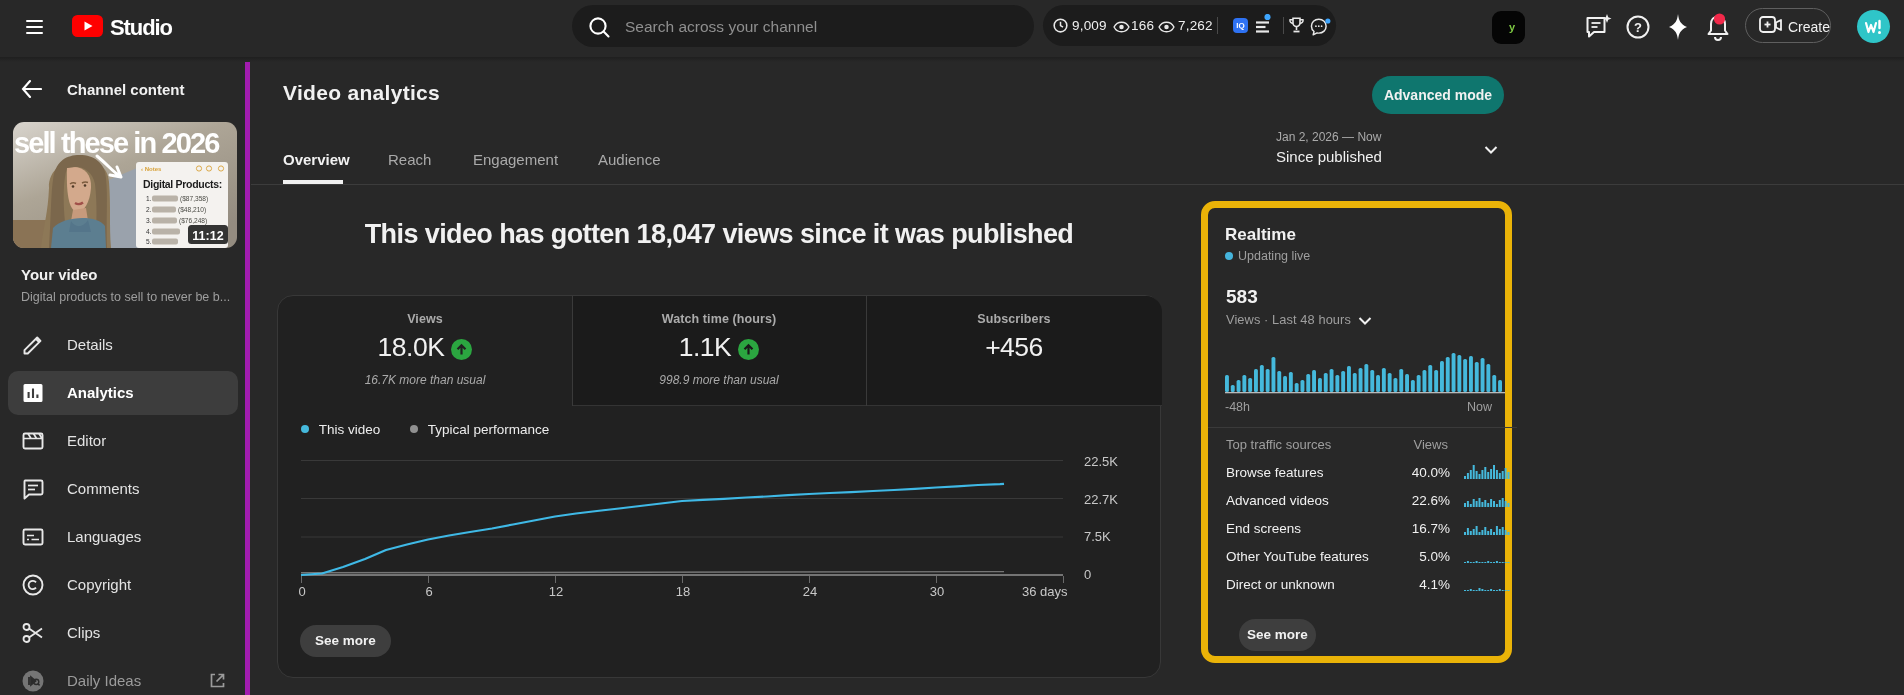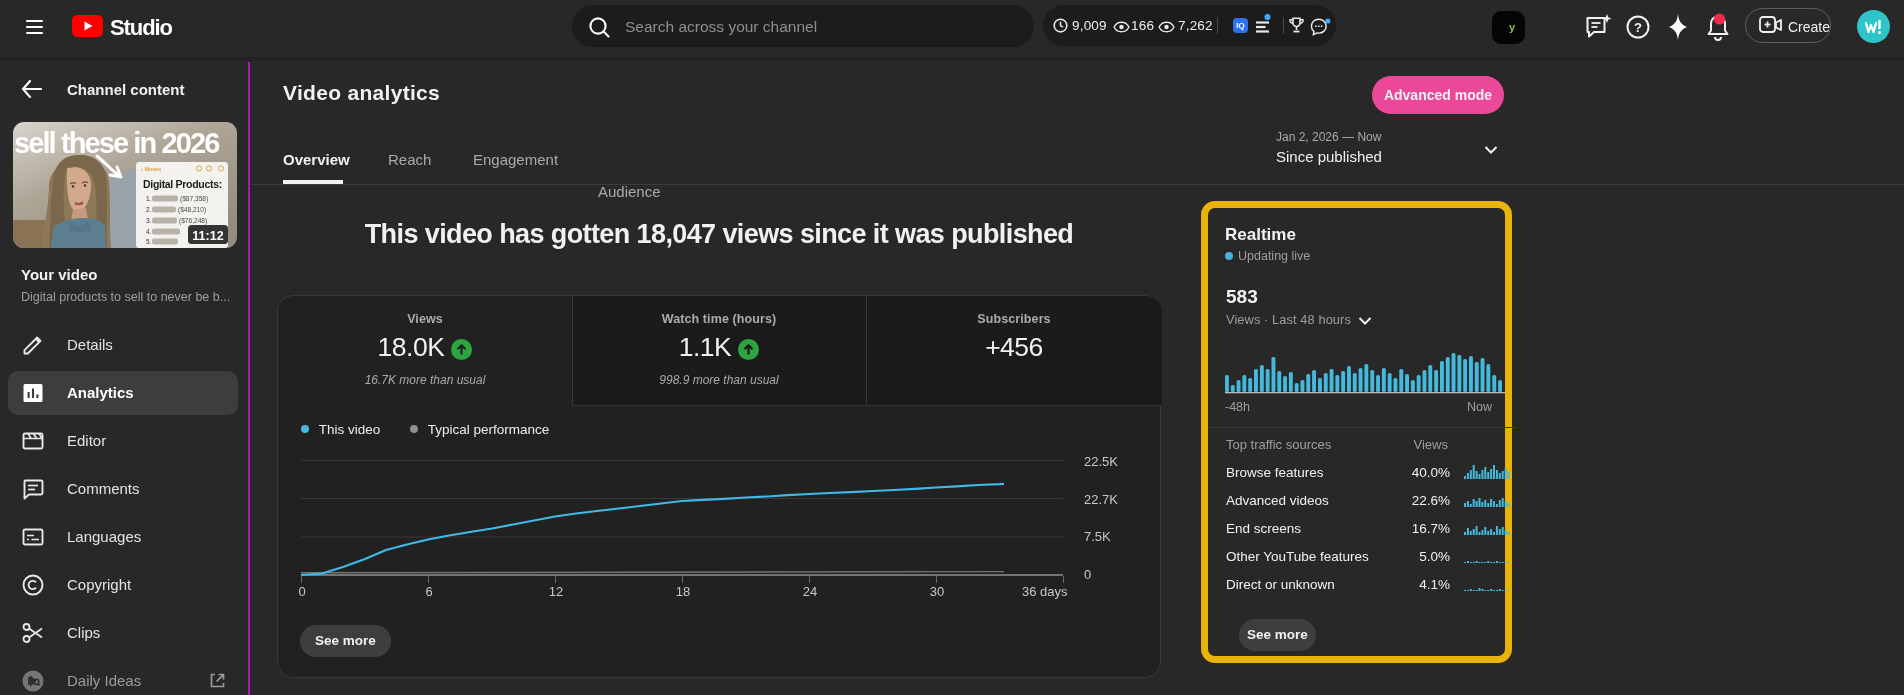--- a/index.html
+++ b/index.html
@@ -14,33 +14,33 @@
 #searchpill { position:absolute; left:572px; top:5px; width:462px; height:42px; background:#1c1c1c; border-radius:21px; }
 #searchtxt { position:absolute; left:625px; top:18px; font-size:15.5px; color:#8f8f8f; }
 #statspill { position:absolute; left:1043px; top:5px; width:293px; height:41px; background:#1c1c1c; border-radius:21px; }
 .statnum { position:absolute; top:13px; font-size:13.5px; color:#efefef; letter-spacing:0.2px; }
 .vline { position:absolute; top:12px; width:1px; height:17px; background:#4a4a4a; }
 #createbtn { position:absolute; left:1745px; top:8px; width:86px; height:35px; border:1px solid #5f5f5f; border-radius:19px; color:#f1f1f1; font-size:14px; font-weight:bold; }
 #avatar { position:absolute; left:1857px; top:10px; width:33px; height:33px; border-radius:50%; background:#2fc5c8; }
 #nexicon { position:absolute; left:1492px; top:11px; width:33px; height:33px; border-radius:9px; background:#050505; overflow:hidden; }
 
 
-#sidebar { position:absolute; left:0; top:57px; width:250px; height:638px; background:#282828; border-right:2px solid #a21caf; }
+#sidebar { position:absolute; left:0; top:57px; width:250px; height:638px; background:#282828; border-right:5px solid #a21caf; }
 #chhead { position:absolute; left:67px; top:24px; font-size:15px; font-weight:bold; color:#f1f1f1; }
 #thumb { position:absolute; left:13px; top:65px; width:224px; height:126px; border-radius:11px; overflow:hidden; }
 #yourvideo { position:absolute; left:21px; top:209px; font-size:15px; font-weight:bold; color:#f1f1f1; }
 #videodesc { position:absolute; left:21px; top:233px; font-size:12.5px; color:#9e9e9e; }
 .mrow { position:absolute; left:0; width:235px; height:48px; }
 .mico { position:absolute; left:21px; top:12px; width:24px; height:24px; }
 .mlab { position:absolute; left:67px; top:15px; font-size:15px; color:#e3e3e3; }
 #activerow { position:absolute; left:8px; width:230px; height:44px; background:#3d3d3d; border-radius:10px; }
 
 
 #vatitle { position:absolute; left:283px; top:81px; font-size:21px; font-weight:bold; color:#f1f1f1; letter-spacing:0.3px; }
-#advmode { position:absolute; left:1372px; top:76px; width:132px; height:38px; background:#ec4899; border-radius:19px; color:#f1f1f1; font-size:14px; font-weight:bold; text-align:center; line-height:38px; }
+#advmode { position:absolute; left:1372px; top:76px; width:132px; height:38px; background:#0f766e; border-radius:19px; color:#f1f1f1; font-size:14px; font-weight:bold; text-align:center; line-height:38px; }
 .tab { position:absolute; top:151px; font-size:15px; color:#aaaaaa; }
 #tabline { position:absolute; left:283px; top:180px; width:60px; height:3.5px; background:#f1f1f1; }
 #hdivider { position:absolute; left:251px; top:184px; width:1653px; height:1px; background:#3c3c3c; }
 #datesmall { position:absolute; left:1276px; top:130px; font-size:12px; color:#aaaaaa; }
 #datebig { position:absolute; left:1276px; top:148px; font-size:15px; color:#f1f1f1; }
 
 
 #headline { position:absolute; left:277px; top:219px; width:884px; text-align:center; font-size:27px; font-weight:bold; color:#f1f1f1; letter-spacing:-0.6px; }
 
 
@@ -309,21 +309,21 @@
         <path d="M10.5 3.5 H15.5 V8.5 M15.2 3.8 L8.5 10.5" fill="none" stroke="#9b9b9b" stroke-width="1.7"></path>
       </svg>
   </div>
 </div>
 
 <div id="vatitle">Video analytics</div>
 <div id="advmode">Advanced mode</div>
 <div class="tab" style="left:283px; color:#f1f1f1; font-weight:bold;">Overview</div>
 <div class="tab" style="left:388px;">Reach</div>
 <div class="tab" style="left:473px;">Engagement</div>
-<div class="tab" style="left:598px;margin-top:32px;">Audience</div>
+<div class="tab" style="left:598px;">Audience</div>
 <div id="tabline"></div>
 <div id="hdivider"></div>
 <div id="datesmall">Jan 2, 2026 — Now</div>
 <div id="datebig">Since published</div>
 <svg style="position:absolute;left:1482px;top:141px" width="18" height="18" viewBox="0 0 18 18">
     <path d="M3.5 6 L9 11.5 L14.5 6" stroke="#f1f1f1" stroke-width="2" fill="none"></path>
   </svg>
 
 <div id="headline">This video has gotten 18,047 views since it was published</div>
 

